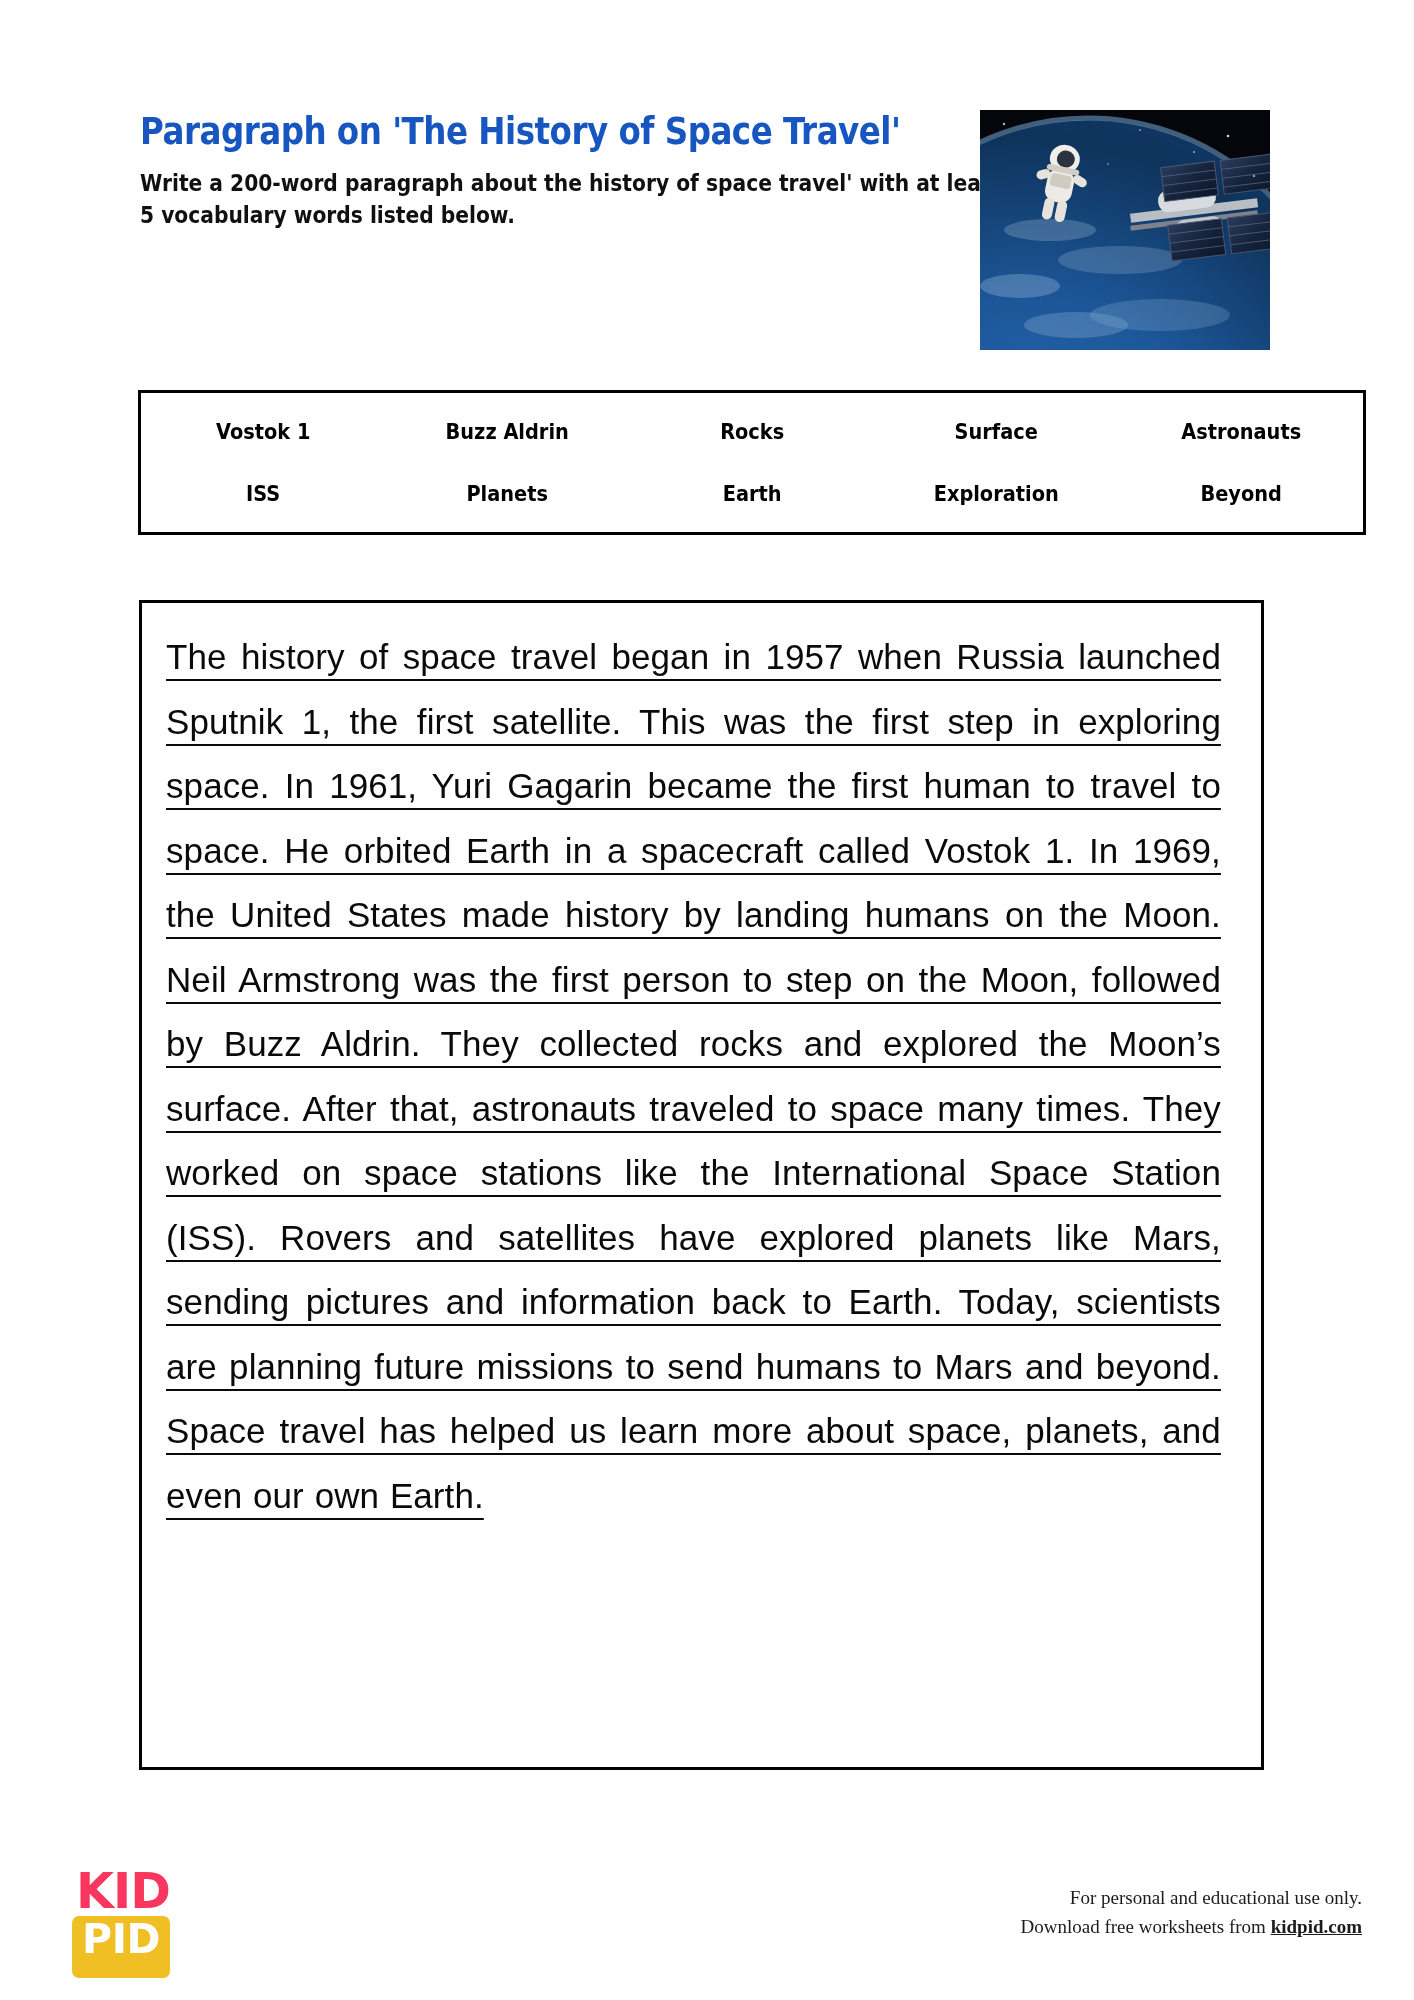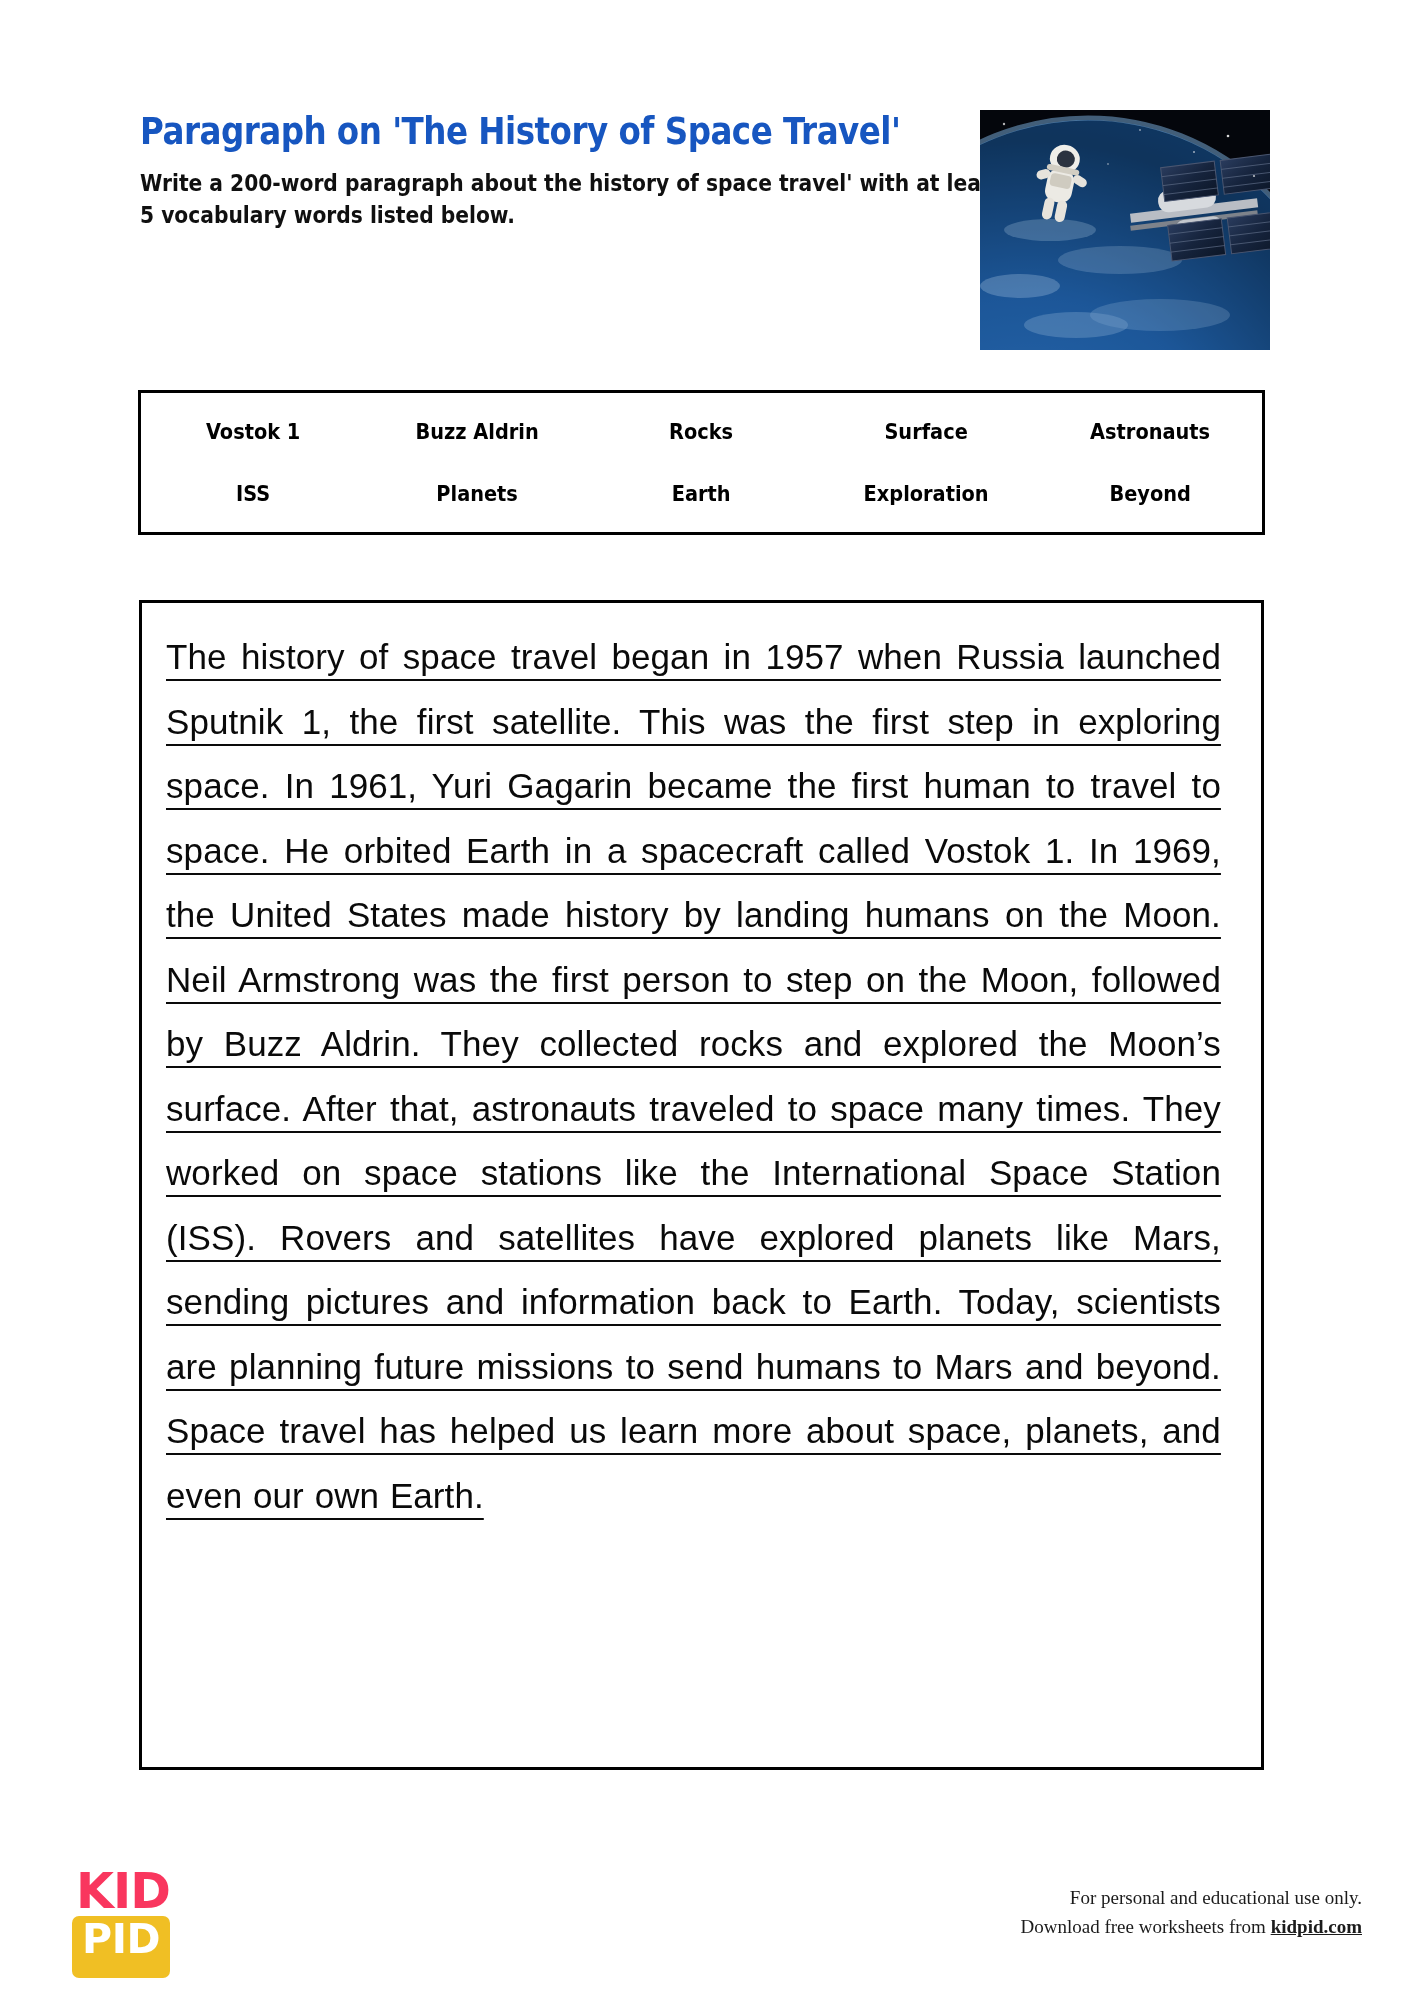--- a/index.html
+++ b/index.html
@@ -71,21 +71,21 @@
     overflow: hidden;
     background: #05070f;
   }
   .hi-svg { display: block; width: 290px; height: 240px; }
 
   
   .vocab-box {
     position: absolute;
     left: 138px;
     top: 390px;
-    width: 1127px;
+    width: 1228px;
     height: 145px;
     border: 3px solid #000000;
     box-sizing: border-box;
     background: #ffffff;
     display: flex;
     flex-direction: column;
     justify-content: center;
   }
   .vocab-row {
     display: flex;

